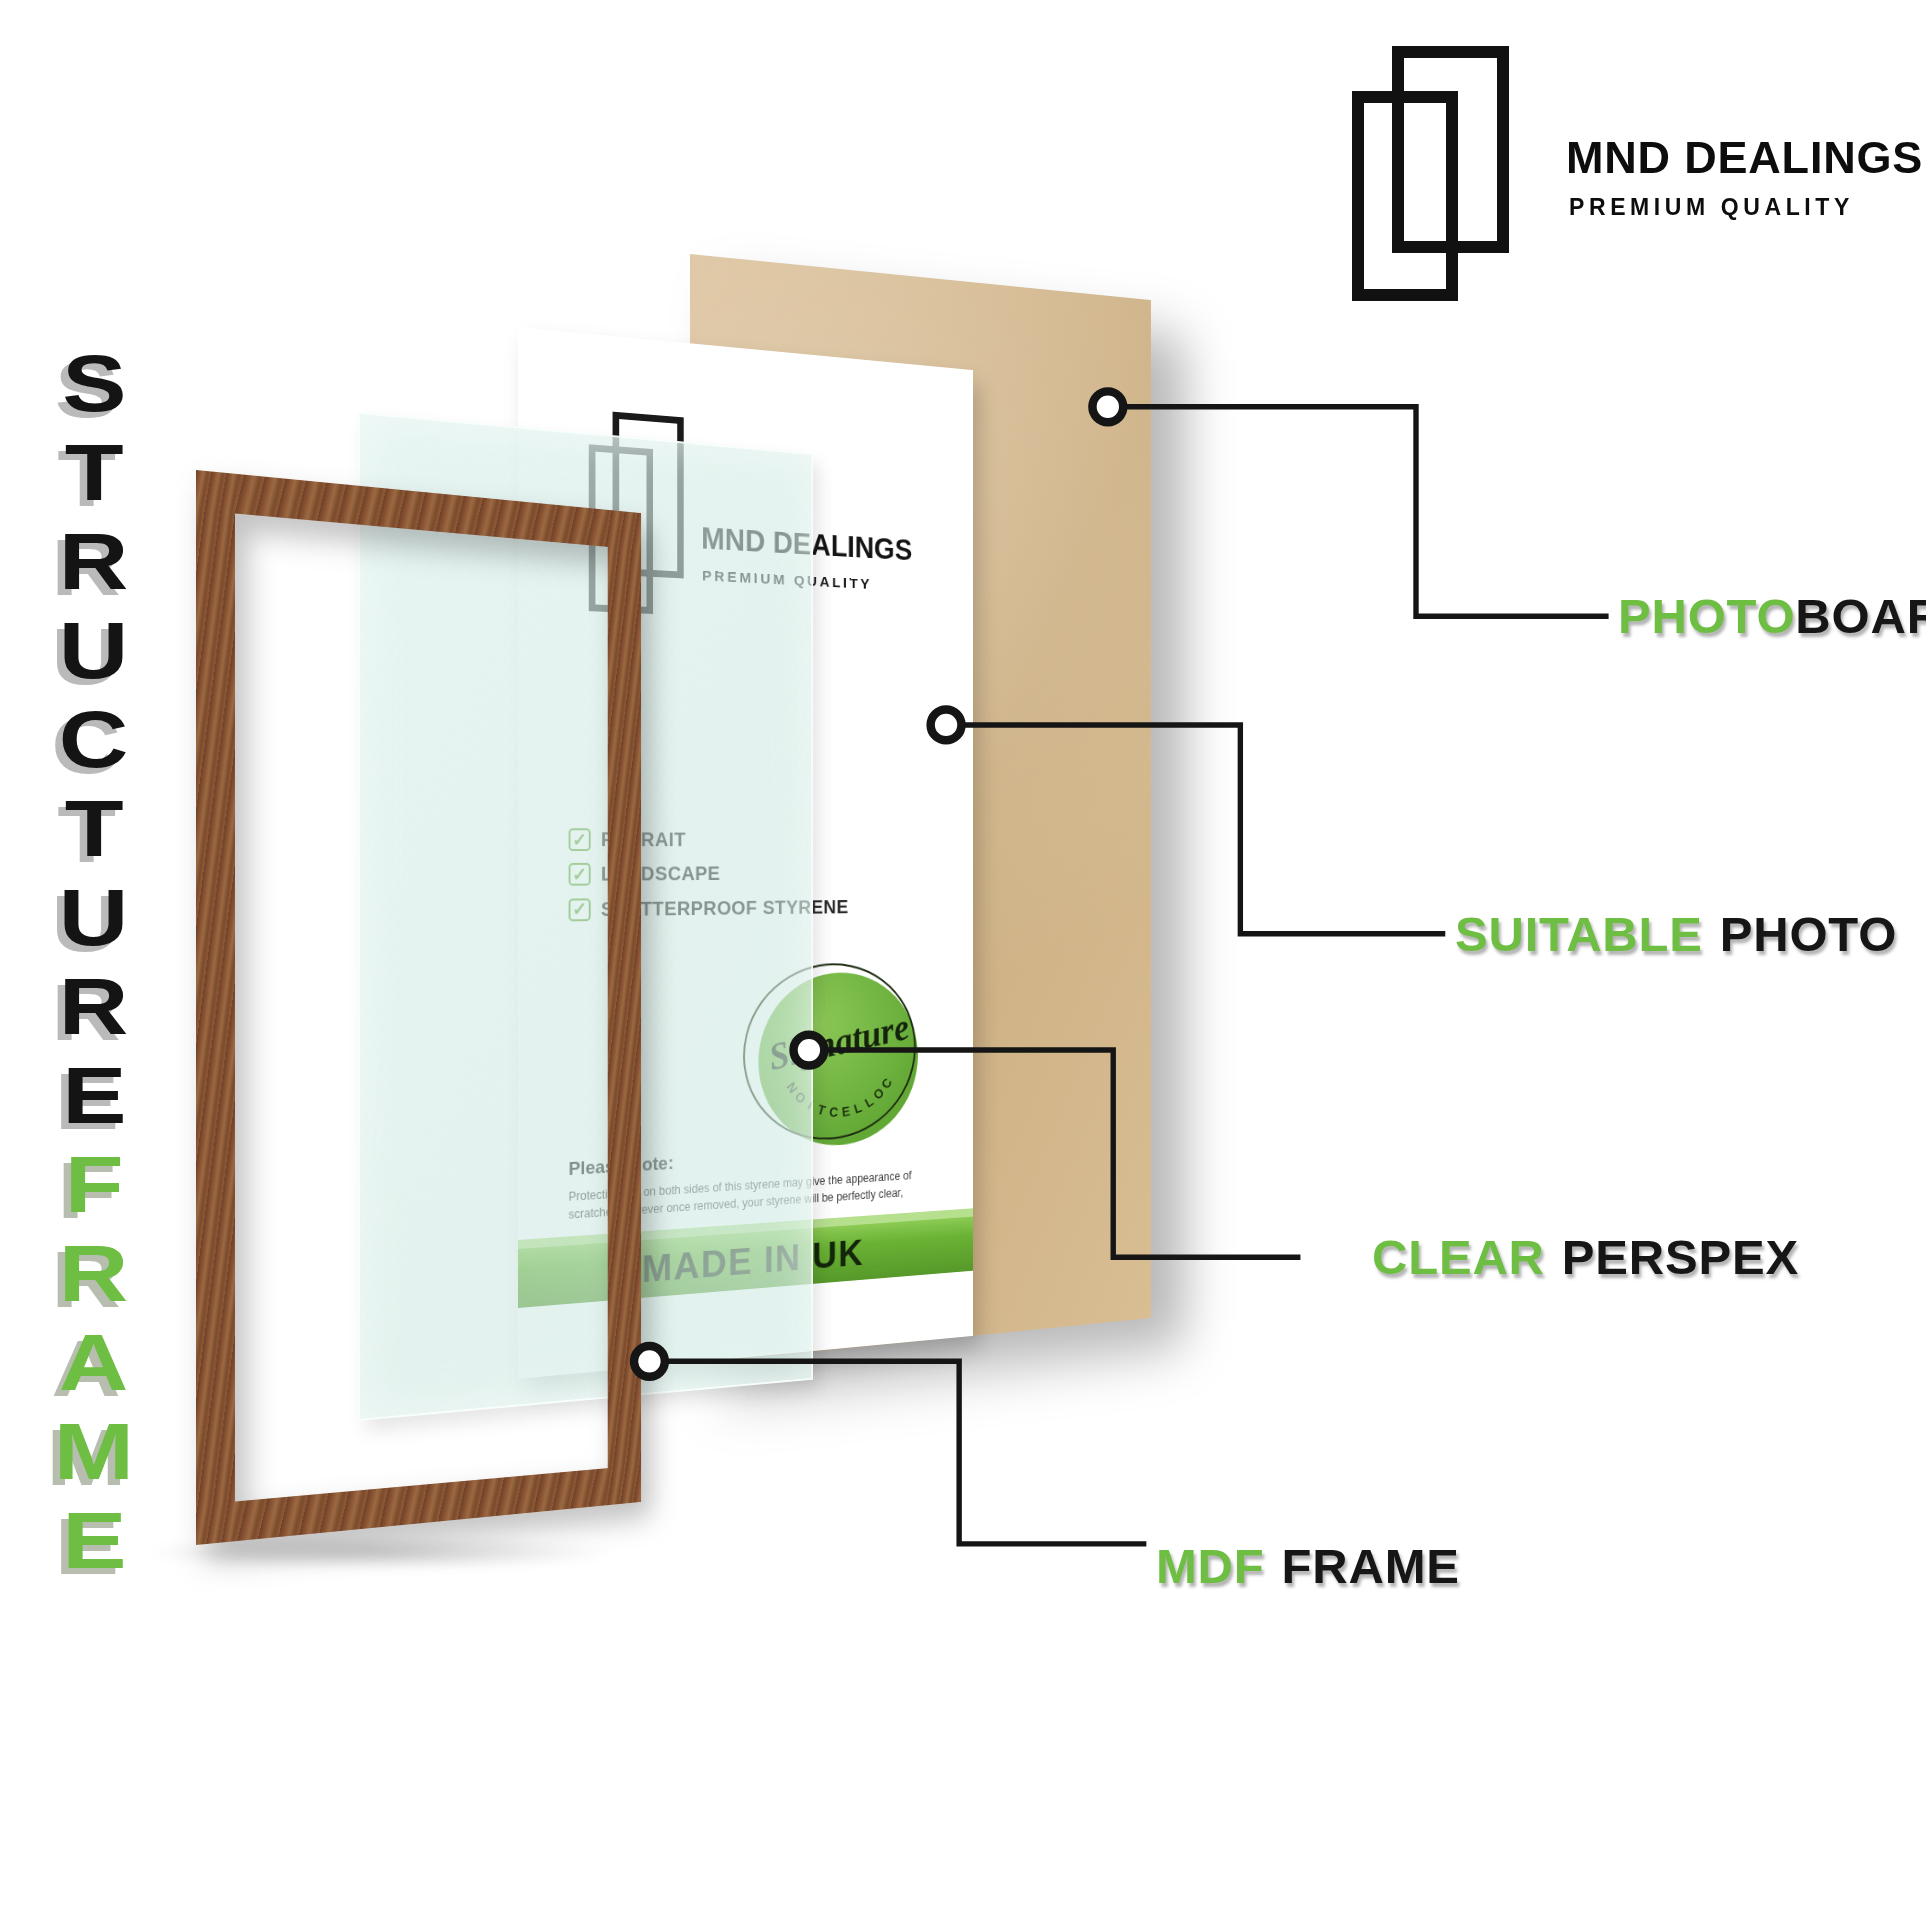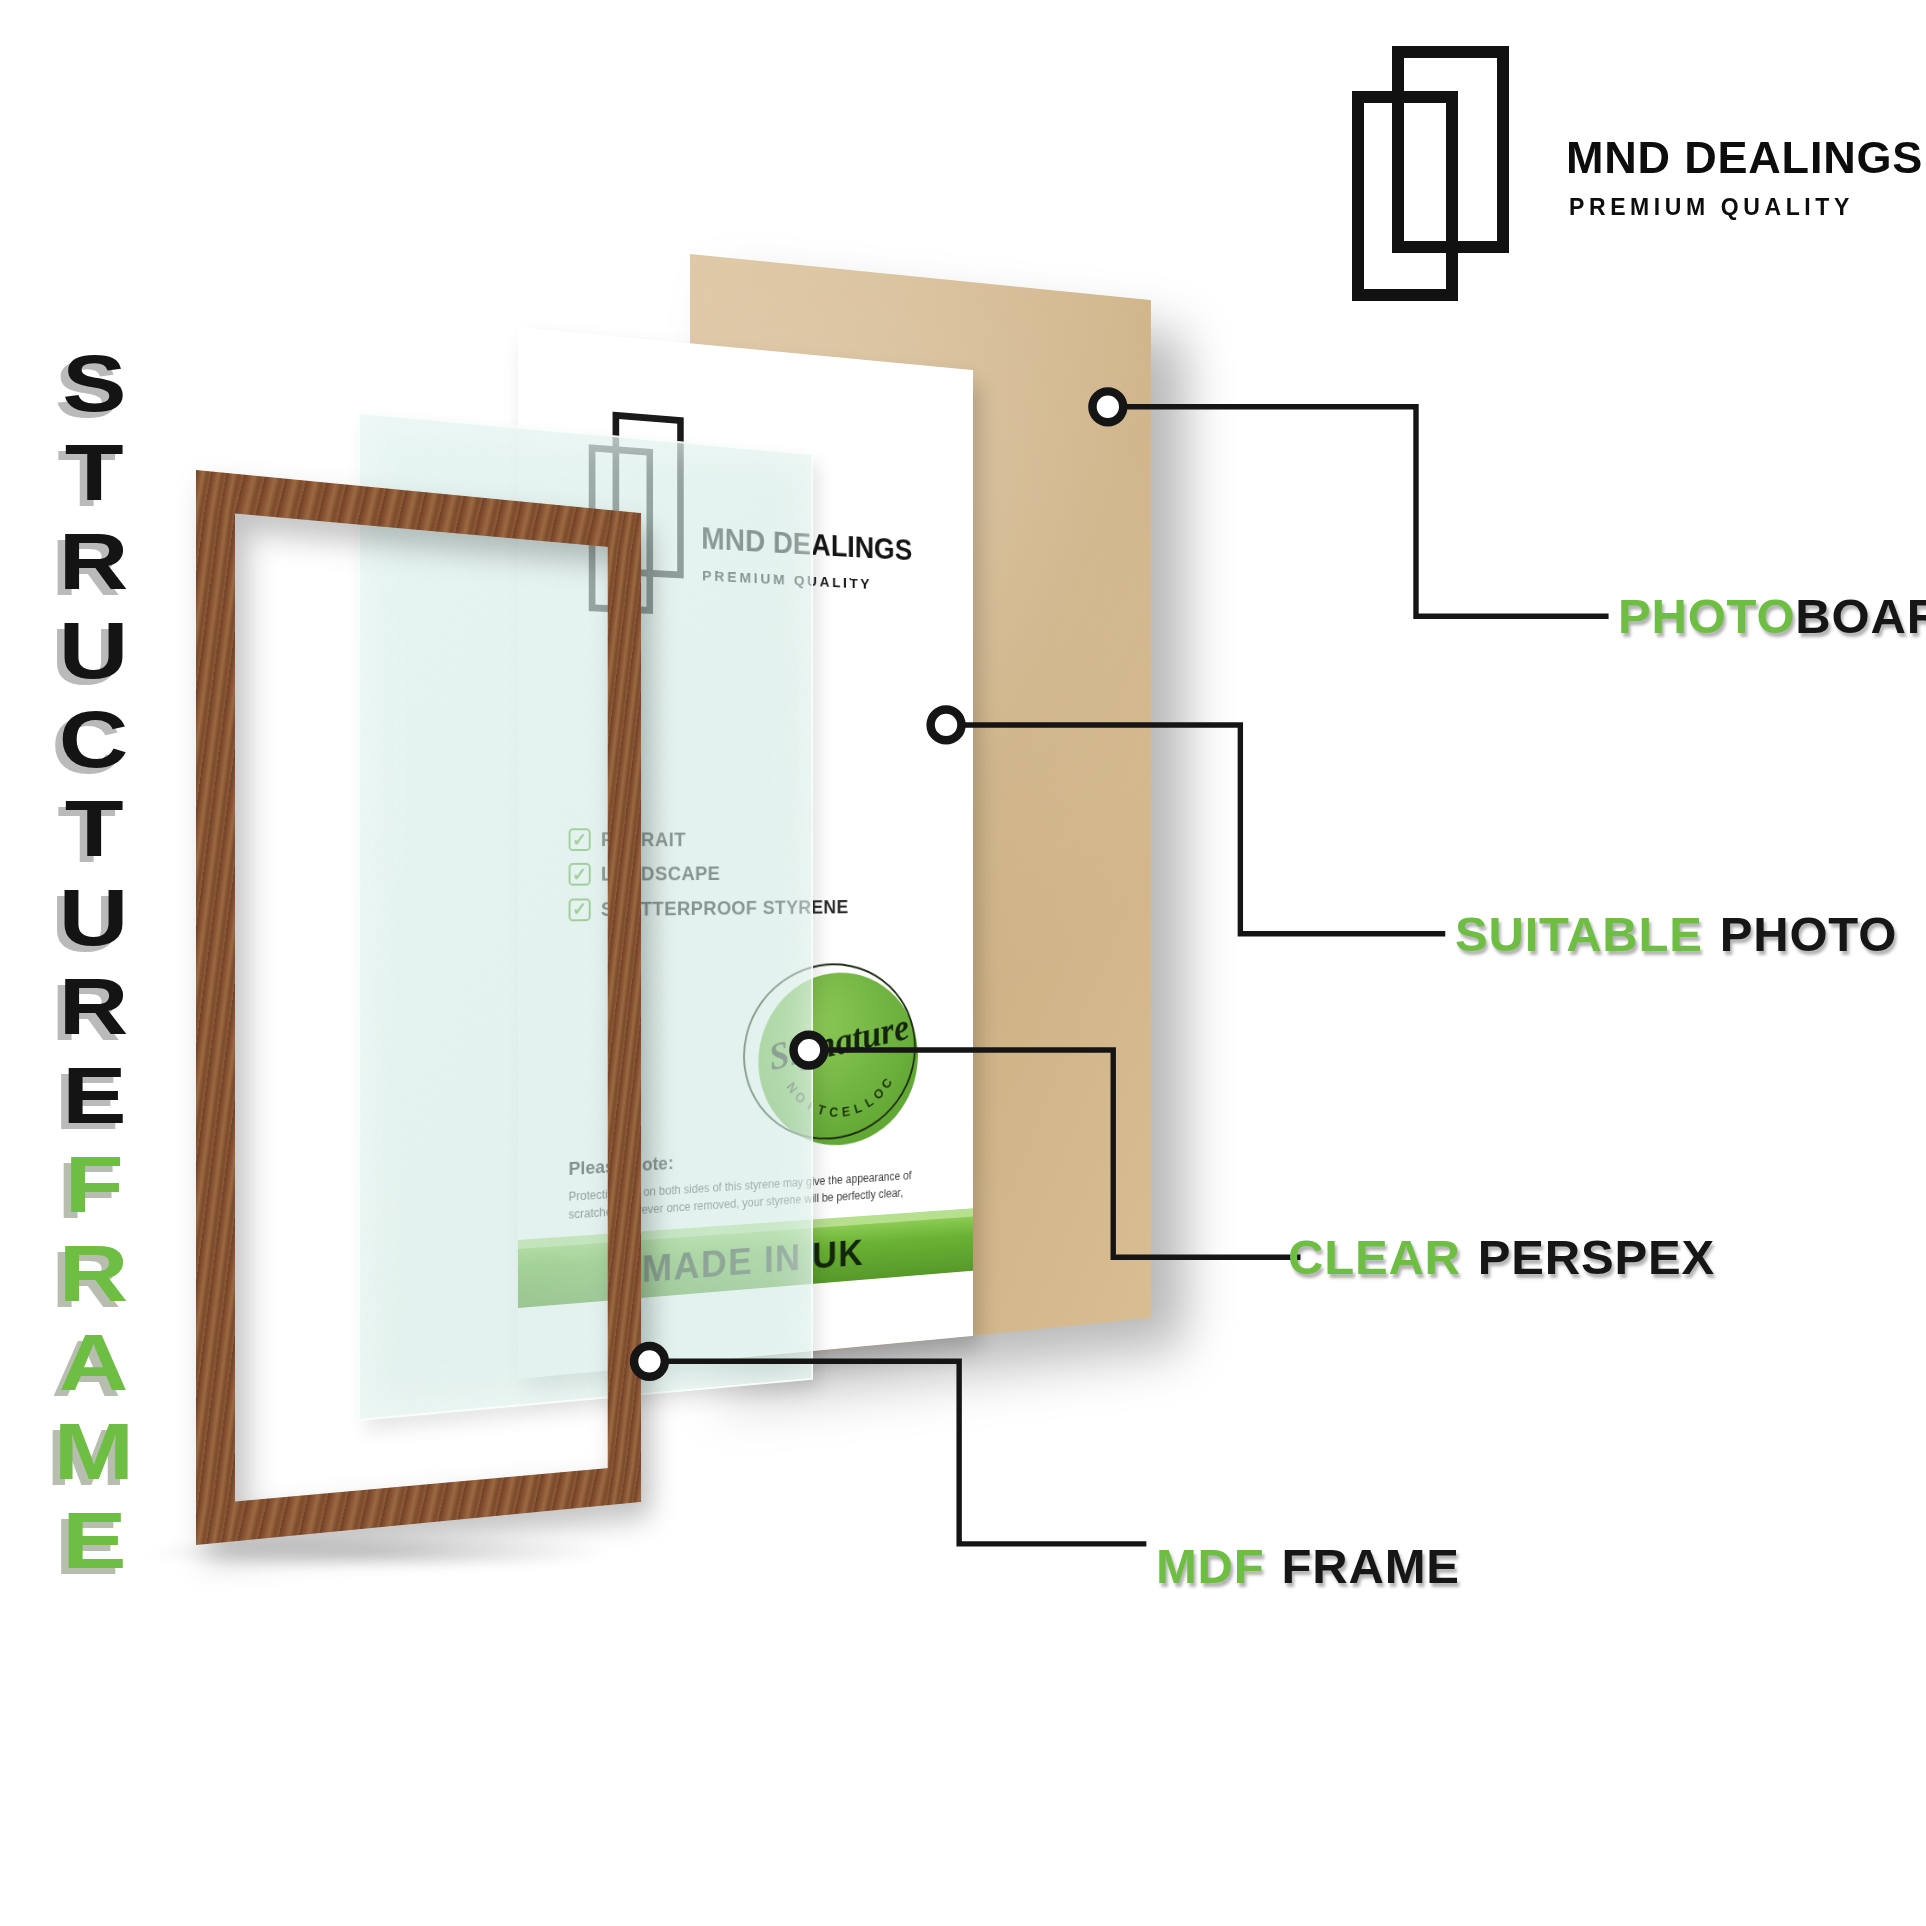--- a/index.html
+++ b/index.html
@@ -112,21 +112,21 @@
 
   
   .tag{
     position:absolute;z-index:60;font-size:49px;font-weight:800;letter-spacing:0.8px;white-space:nowrap;
     color:#161616;text-shadow:2.3px 3.9px 3.1px rgba(0,0,0,0.30);line-height:59px;
   }
   .tag .g{color:#6fbe44;}
   .tag.spaced .k{margin-left:17px;text-align:right;}
   .tag-backboard{left:1618px;top:587px;}
   .tag-photo{left:1455px;top:905px;}
-  .tag-perspex{left:1288px;top:1228px;}
+  .tag-perspex{left:1372px;top:1228px;}
   .tag-mdf{left:1156px;top:1515px;margin-top:22px;}
 </style>
 </head>
 <body>
 
 <div class="canvas">
 
   <div class="brand">
     <div class="logo-glyph">
       <div class="r1"></div>

